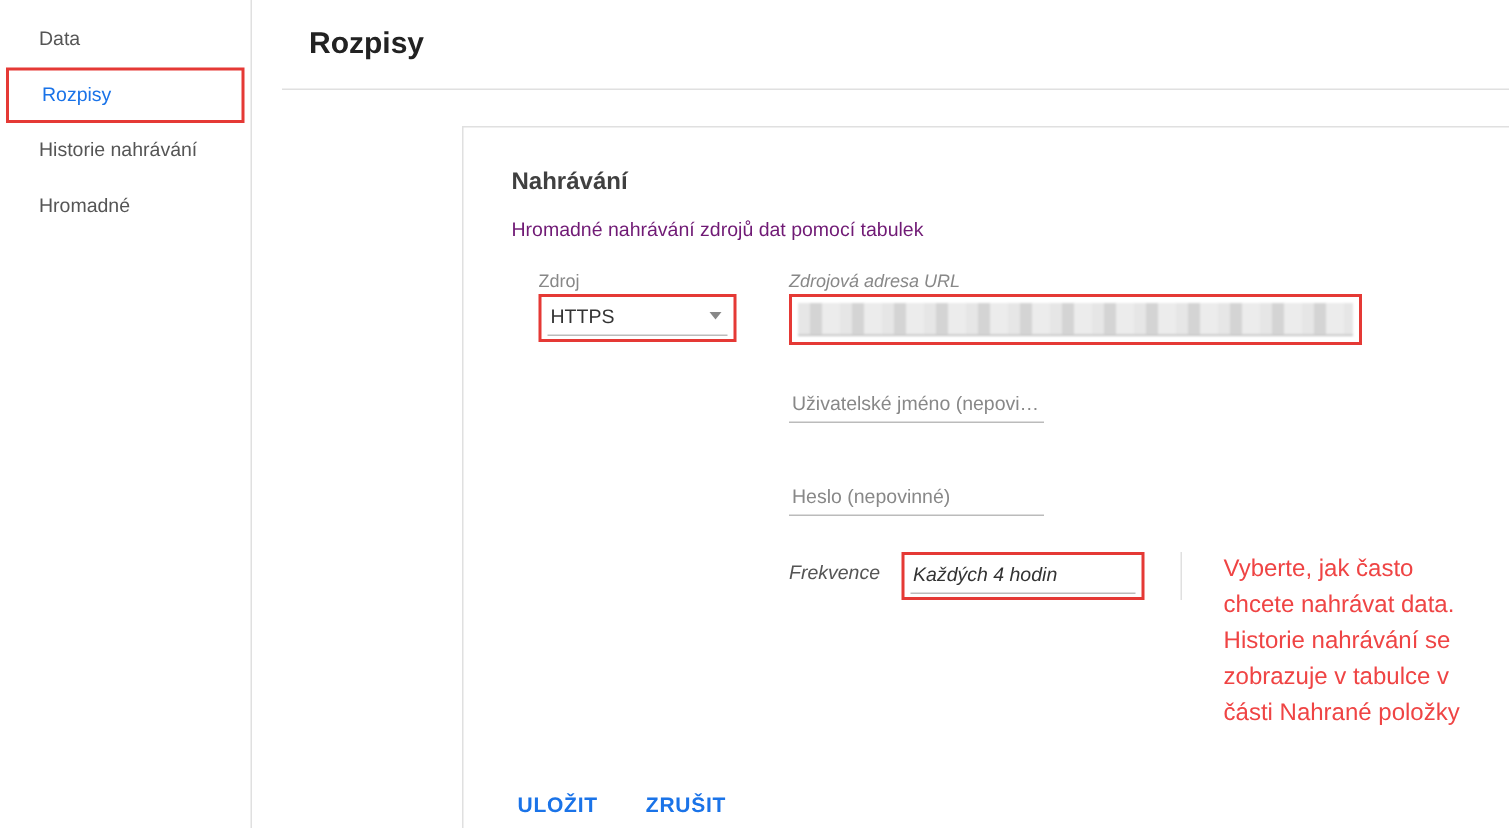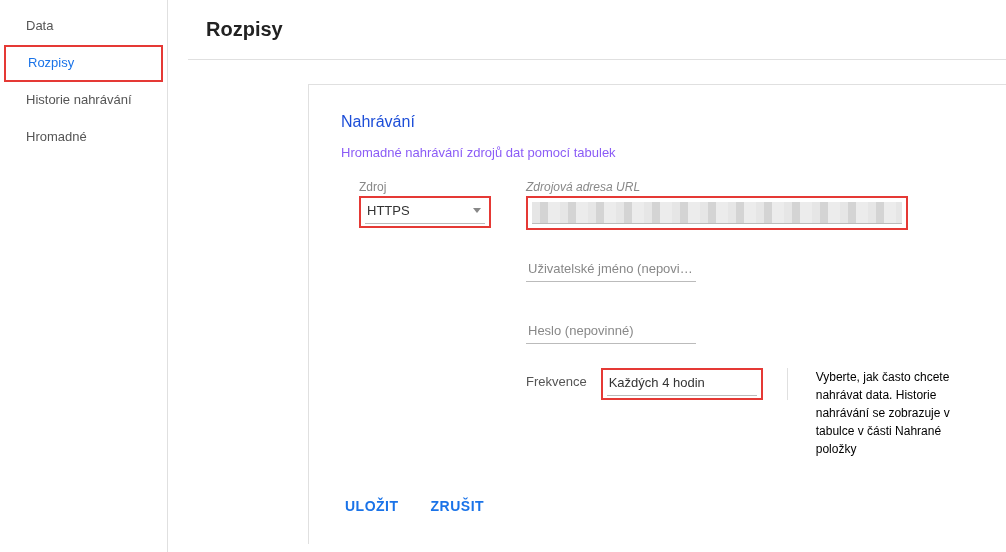--- a/index.html
+++ b/index.html
@@ -55,27 +55,27 @@
     }
     .card {
       border: 1px solid #e0e0e0;
       border-bottom: none;
       width: 710px;
       padding: 28px 32px 24px 32px;
       background: #fff;
     }
     .card h2 {
       font-size: 16px;
-      font-weight: 400;
-      color: #1d4ed8;
+      font-weight: 700;
+      color: #404040;
       margin-bottom: 14px;
     }
     .card .sub {
       font-size: 13px;
-      color: #8b5cf6;
+      color: #701a75;
       margin-bottom: 20px;
     }
     .row {
       display: flex;
       align-items: flex-start;
     }
     .field-block { margin-bottom: 24px; }
     .field-label {
       font-size: 12px;
       color: #888;
@@ -128,20 +128,21 @@
       background: #fff;
       white-space: nowrap;
       overflow: hidden;
       text-overflow: ellipsis;
     }
     .freq-row {
       display: flex;
       align-items: flex-start;
       border-right: 1px solid #e0e0e0;
       padding-right: 24px;
+      font-style: italic;
     }
     .freq-label {
       font-size: 13px;
       color: #555;
       margin-right: 14px;
       padding-top: 6px;
     }
     .freq-select-wrap {
       border: 2px solid #e53935;
       padding: 0 4px 2px 4px;
@@ -151,22 +152,22 @@
       align-items: center;
       border-bottom: 1px solid #bbb;
       padding: 5px 4px 5px 2px;
       font-size: 13px;
       cursor: pointer;
       background: #fff;
       width: 150px;
       justify-content: space-between;
     }
     .hint {
-      font-size: 12px;
-      color: #000000;
+      font-size: 16px;
+      color: #ef4444;
       margin-left: 28px;
       line-height: 1.5;
       width: 210px;
     }
     .footer {
       margin-top: 34px;
       display: flex;
       gap: 24px;
     }
     .btn {

